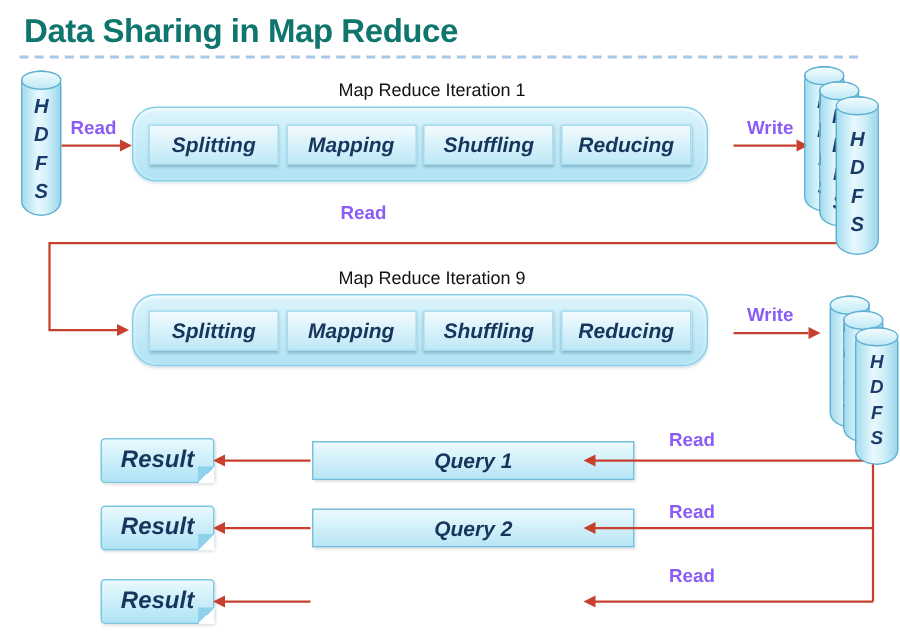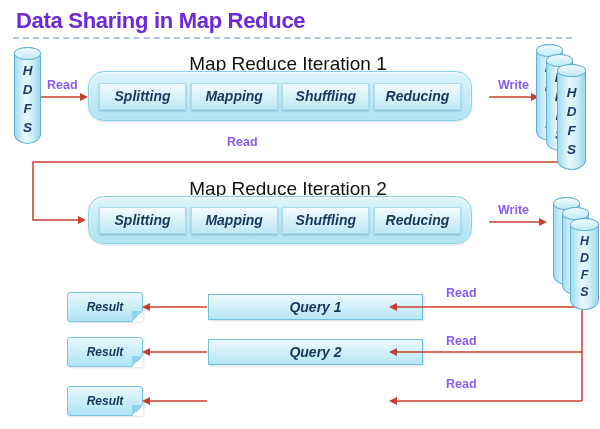--- a/index.html
+++ b/index.html
@@ -3,21 +3,21 @@
 <meta charset="utf-8">
 <style>
   html,body{margin:0;padding:0;background:#ffffff;}
   #canvas{
     position:relative;width:600px;height:429px;background:#ffffff;overflow:hidden;
     font-family:"Liberation Sans",sans-serif;
   }
   
   .title{
     position:absolute;left:16px;top:8px;font-size:22px;font-weight:bold;
-    color:#6d28d9;letter-spacing:-0.3px;z-index:2;
+    color:#0f766e;letter-spacing:-0.3px;z-index:2;
   }
   .title-underline{
     position:absolute;left:13px;top:37px;width:559px;height:0;
     border-top:2px dashed #aac7e6;z-index:1;
   }
   
   .cyl{
     position:absolute;box-sizing:border-box;
     background:linear-gradient(90deg,#a3dcef 0%,#e9f9fd 42%,#cdeef8 70%,#9bd6eb 100%);
     border:1.3px solid #5fb0d2;
@@ -48,21 +48,21 @@
   .stage{
     width:87px;height:27px;box-sizing:border-box;
     background:linear-gradient(#f2fbfe,#bfe8f6);
     border:1px solid #a8ddef;
     box-shadow:0 1px 2px rgba(20,80,110,.35);
     display:flex;align-items:center;justify-content:center;
     font-style:italic;font-weight:bold;font-size:14px;color:#17365d;
   }
   .grp-label{
     position:absolute;left:88px;width:400px;text-align:center;
-    font-size:19px;color:#111;z-index:2;
+    font-size:12px;color:#111;z-index:2;
   }
   
   .lbl{
     position:absolute;font-size:12.5px;font-weight:bold;color:#8b5cf6;z-index:5;
     white-space:nowrap;
   }
   
   .query{
     position:absolute;left:208px;width:215px;height:26px;box-sizing:border-box;
     background:linear-gradient(#ecfafd,#b7e6f5);
@@ -70,21 +70,21 @@
     box-shadow:1px 1px 2px rgba(0,0,0,.15);
     display:flex;align-items:center;justify-content:center;
     font-style:italic;font-weight:bold;font-size:14px;color:#17365d;z-index:2;
   }
   .note{
     position:absolute;left:67px;width:76px;height:30px;box-sizing:border-box;
     background:linear-gradient(#e9f9fd,#aee3f5);
     border:1px solid #7cc6e2;border-radius:3px;
     box-shadow:1px 1px 2px rgba(0,0,0,.12);
     display:flex;align-items:center;justify-content:center;
-    font-style:italic;font-weight:bold;font-size:12px;color:#17365d;z-index:2;
+    font-style:italic;font-weight:bold;font-size:16px;color:#17365d;z-index:2;
   }
   .note::after{
     content:"";position:absolute;right:-1px;bottom:-1px;width:11px;height:11px;
     background:linear-gradient(to bottom right,#8fd2ec 50%,#ffffff 50%);
   }
   
   #connectors{position:absolute;left:0;top:0;z-index:3;}
   .z4{z-index:4;} .z5{z-index:5;} .z6{z-index:6;}
 </style>
 </head>
@@ -164,21 +164,21 @@
     <div class="cyl-letters" style="padding-top:18px">
       <span>H</span>
       <span>D</span>
       <span>F</span>
       <span>S</span>
     </div>
   </div>
 
   <div class="lbl" style="left:227px;top:135px">Read</div>
 
-  <div class="grp-label" style="top:178px">Map Reduce Iteration 2</div>
+  <div class="grp-label" style="top:178px">Map Reduce Iteration 9</div>
   <div class="grp" style="top:196px;height:48px">
     <div class="stage">Splitting</div>
     <div class="stage">Mapping</div>
     <div class="stage">Shuffling</div>
     <div class="stage">Reducing</div>
   </div>
 
   <div class="lbl" style="left:498px;top:203px">Write</div>
 
   <div class="cyl short z4" style="left:553px;top:197px;width:27px;height:88px">

